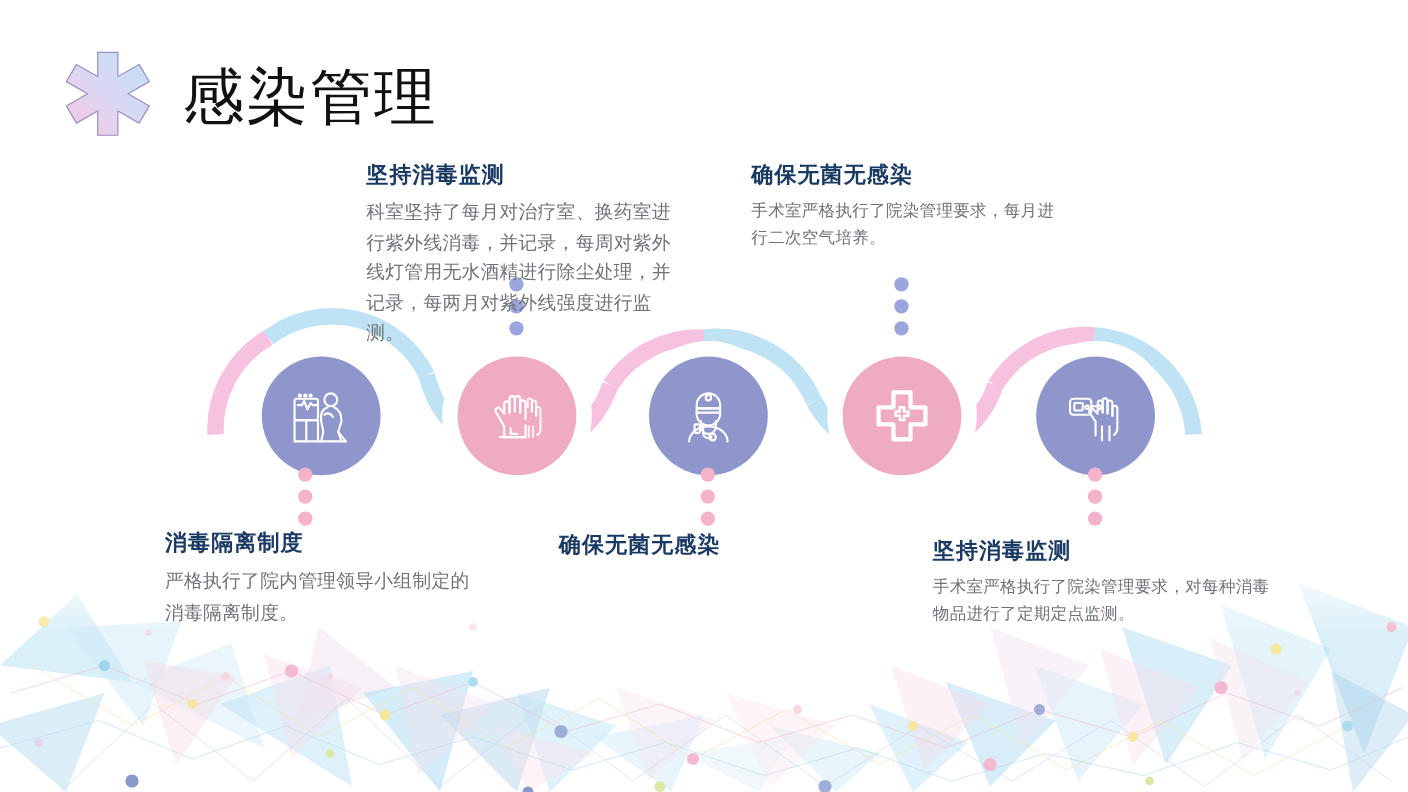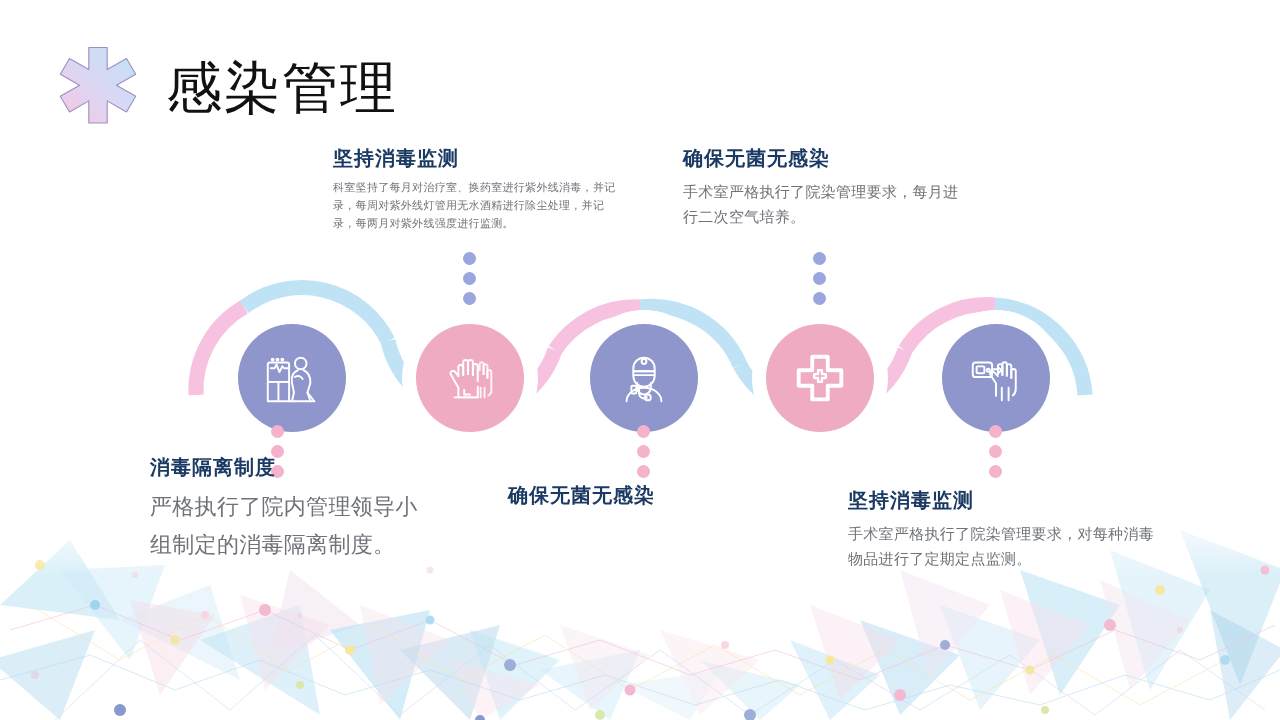--- a/index.html
+++ b/index.html
@@ -30,23 +30,23 @@
   .ring { position:absolute; width:136px; height:136px; border-radius:50%; background:#ffffff; z-index:2; }
 
   
   .dots { position:absolute; display:flex; flex-direction:column; align-items:center; gap:7px; z-index:4; }
   .dots span { width:13px; height:13px; border-radius:50%; display:block; }
 
   
   .tb { position:absolute; z-index:5; text-align:left; }
   .tb h3 { font-size:20px; font-weight:bold; color:#1b3a63; letter-spacing:1px; margin-bottom:7px;
            font-family:"Liberation Sans","DejaVu Sans",sans-serif; }
-  .tb p { font-size:11px; line-height:1.62; color:#6f7379; letter-spacing:0.3px;
+  .tb p { font-size:17px; line-height:1.62; color:#6f7379; letter-spacing:0.3px;
           font-family:"Liberation Sans","DejaVu Sans",sans-serif; }
-  .tb.big p { font-size:22px; line-height:1.72; }
+  .tb.big p { font-size:17px; line-height:1.72; }
   .tb.mid p { font-size:15px; line-height:1.68; }
 </style>
 </head>
 <body>
 
 <div class="slide">
 
   <svg class="bg-deco" viewBox="0 0 1280 210" preserveAspectRatio="none">
     <defs>
       <linearGradient id="bgfade" x1="0" y1="0" x2="0" y2="1">
@@ -275,21 +275,21 @@
   <div class="tb" style="left:333px; top:145px; width:285px;">
     <h3>坚持消毒监测</h3>
     <p>科室坚持了每月对治疗室、换药室进行紫外线消毒，并记录，每周对紫外线灯管用无水酒精进行除尘处理，并记录，每两月对紫外线强度进行监测。</p>
   </div>
 
   <div class="tb mid" style="left:683px; top:145px; width:280px;">
     <h3>确保无菌无感染</h3>
     <p>手术室严格执行了院染管理要求，每月进行二次空气培养。</p>
   </div>
 
-  <div class="tb big" style="left:150px; top:454px; width:288px;">
+  <div class="tb big" style="left:150px; top:480px; width:288px;">
     <h3>消毒隔离制度</h3>
     <p>严格执行了院内管理领导小组制定的消毒隔离制度。</p>
   </div>
 
   <div class="tb" style="left:508px; top:482px; width:268px;">
     <h3>确保无菌无感染</h3>
   </div>
 
   <div class="tb mid" style="left:848px; top:487px; width:316px;">
     <h3>坚持消毒监测</h3>

